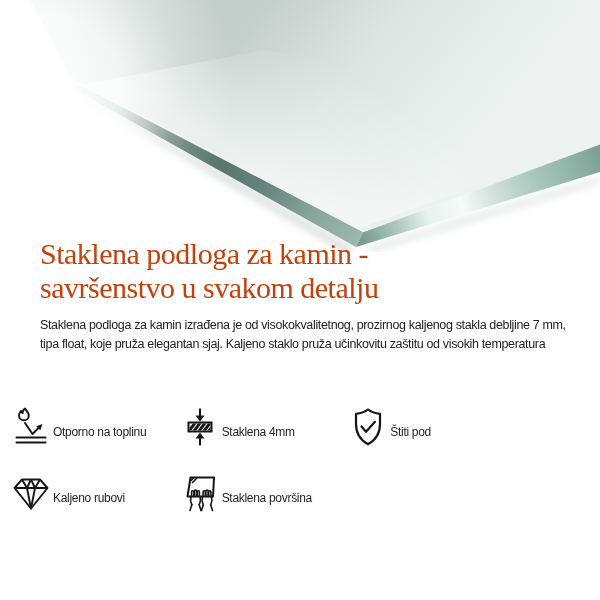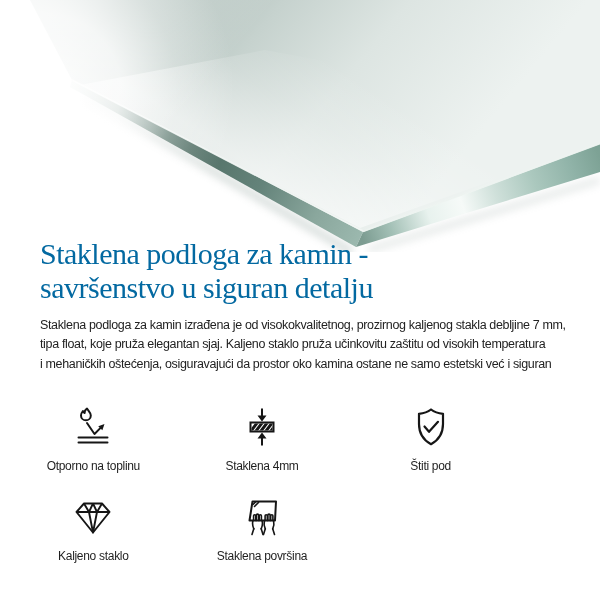--- a/index.html
+++ b/index.html
@@ -12,37 +12,37 @@
 
   
   .hero{position:absolute;top:0;left:0;width:600px;height:252px;}
   .hero svg{display:block;}
 
   
   .title{
     position:absolute;left:40px;top:237px;margin:0;z-index:3;
     font-family:"Liberation Serif","DejaVu Serif",serif;
     font-weight:400;font-size:30px;line-height:34px;
-    color:#0369a1;letter-spacing:-0.5px;white-space:nowrap;
+    color:#c2410c;letter-spacing:-0.5px;white-space:nowrap;
   }
   .title span{display:block;}
 
   
   .desc{
     position:absolute;left:40px;top:316px;z-index:3;
     font-size:12.5px;line-height:19.3px;color:#222;
     letter-spacing:-0.35px;white-space:nowrap;
   }
 
   
   .features{
     position:absolute;left:9px;top:405px;width:506px;z-index:3;
     display:grid;grid-template-columns:repeat(3,1fr);row-gap:22px;
   }
-  .feature{display:flex;flex-direction:column;align-items:center;}
+  .feature{display:flex;align-items:center;}
   .f-icon{width:44px;height:44px;display:flex;align-items:center;justify-content:center;}
   .f-label{
     margin-top:10px;font-size:12px;letter-spacing:-0.3px;
     color:#1f1f1f;white-space:nowrap;
   }
 </style>
 </head>
 <body>
 
 <div class="page">
@@ -108,27 +108,26 @@
       <line x1="72" y1="80" x2="363" y2="231" stroke="#f4f8f6" stroke-width="1.6" opacity="0.85"></line>
       <line x1="363" y1="231.5" x2="600" y2="143.5" stroke="#eef4f1" stroke-width="1.8" opacity="0.9"></line>
 
       <rect width="600" height="252" fill="url(#gFog)"></rect>
       <rect width="600" height="252" fill="url(#gFogTL)"></rect>
     </svg>
   </div>
 
   <h1 class="title">
     <span>Staklena podloga za kamin -</span>
-    <span>savršenstvo u siguran detalju</span>
+    <span>savršenstvo u svakom detalju</span>
   </h1>
 
   <div class="desc">
     <div>Staklena podloga za kamin izrađena je od visokokvalitetnog, prozirnog kaljenog stakla debljine 7 mm,</div>
     <div>tipa float, koje pruža elegantan sjaj. Kaljeno staklo pruža učinkovitu zaštitu od visokih temperatura</div>
-    <div>i mehaničkih oštećenja, osiguravajući da prostor oko kamina ostane ne samo estetski već i siguran</div>
   </div>
 
   <div class="features">
 
     <div class="feature">
       <div class="f-icon">
         <svg width="44" height="44" viewBox="0 0 44 44">
           <g fill="none" stroke="#161616" stroke-width="2" stroke-linecap="round" stroke-linejoin="round">
             <path d="M7.5 32.5 H36.5"></path>
             <path d="M7.5 37.5 H36.5"></path>
@@ -172,21 +171,21 @@
 
     <div class="feature">
       <div class="f-icon">
         <svg width="44" height="44" viewBox="0 0 44 44" fill="none" stroke="#161616" stroke-width="1.9" stroke-linejoin="round">
           <path d="M13 8.5 H31 L38.5 17 L22 37.5 L5.5 17 Z"></path>
           <path d="M5.5 17 H38.5"></path>
           <path d="M13 8.5 L18 17 L22 37.5 L26 17 L31 8.5"></path>
           <path d="M22 8.5 L18 17 M22 8.5 L26 17"></path>
         </svg>
       </div>
-      <div class="f-label">Kaljeno staklo</div>
+      <div class="f-label">Kaljeno rubovi</div>
     </div>
 
 
     <div class="feature">
       <div class="f-icon">
         <svg width="44" height="44" viewBox="0 0 44 44" fill="none" stroke="#161616" stroke-linecap="round" stroke-linejoin="round">
           <path stroke-width="2" d="M12.5 6.5 H36 L35 25.5 H9.5 Z"></path>
           <path stroke-width="1.6" d="M14.5 11.5 L18.5 7.5 M13 9.5 L15.5 7"></path>
           <g stroke-width="1.6">
             <path d="M13.6 25.5 V20.8 a1.1 1.1 0 0 1 2.2 0 V25.5 M16.4 25.5 V20.2 a1.1 1.1 0 0 1 2.2 0 V25.5 M19.2 25.5 V20.8 a1.1 1.1 0 0 1 2.2 0 V25.5"></path>

